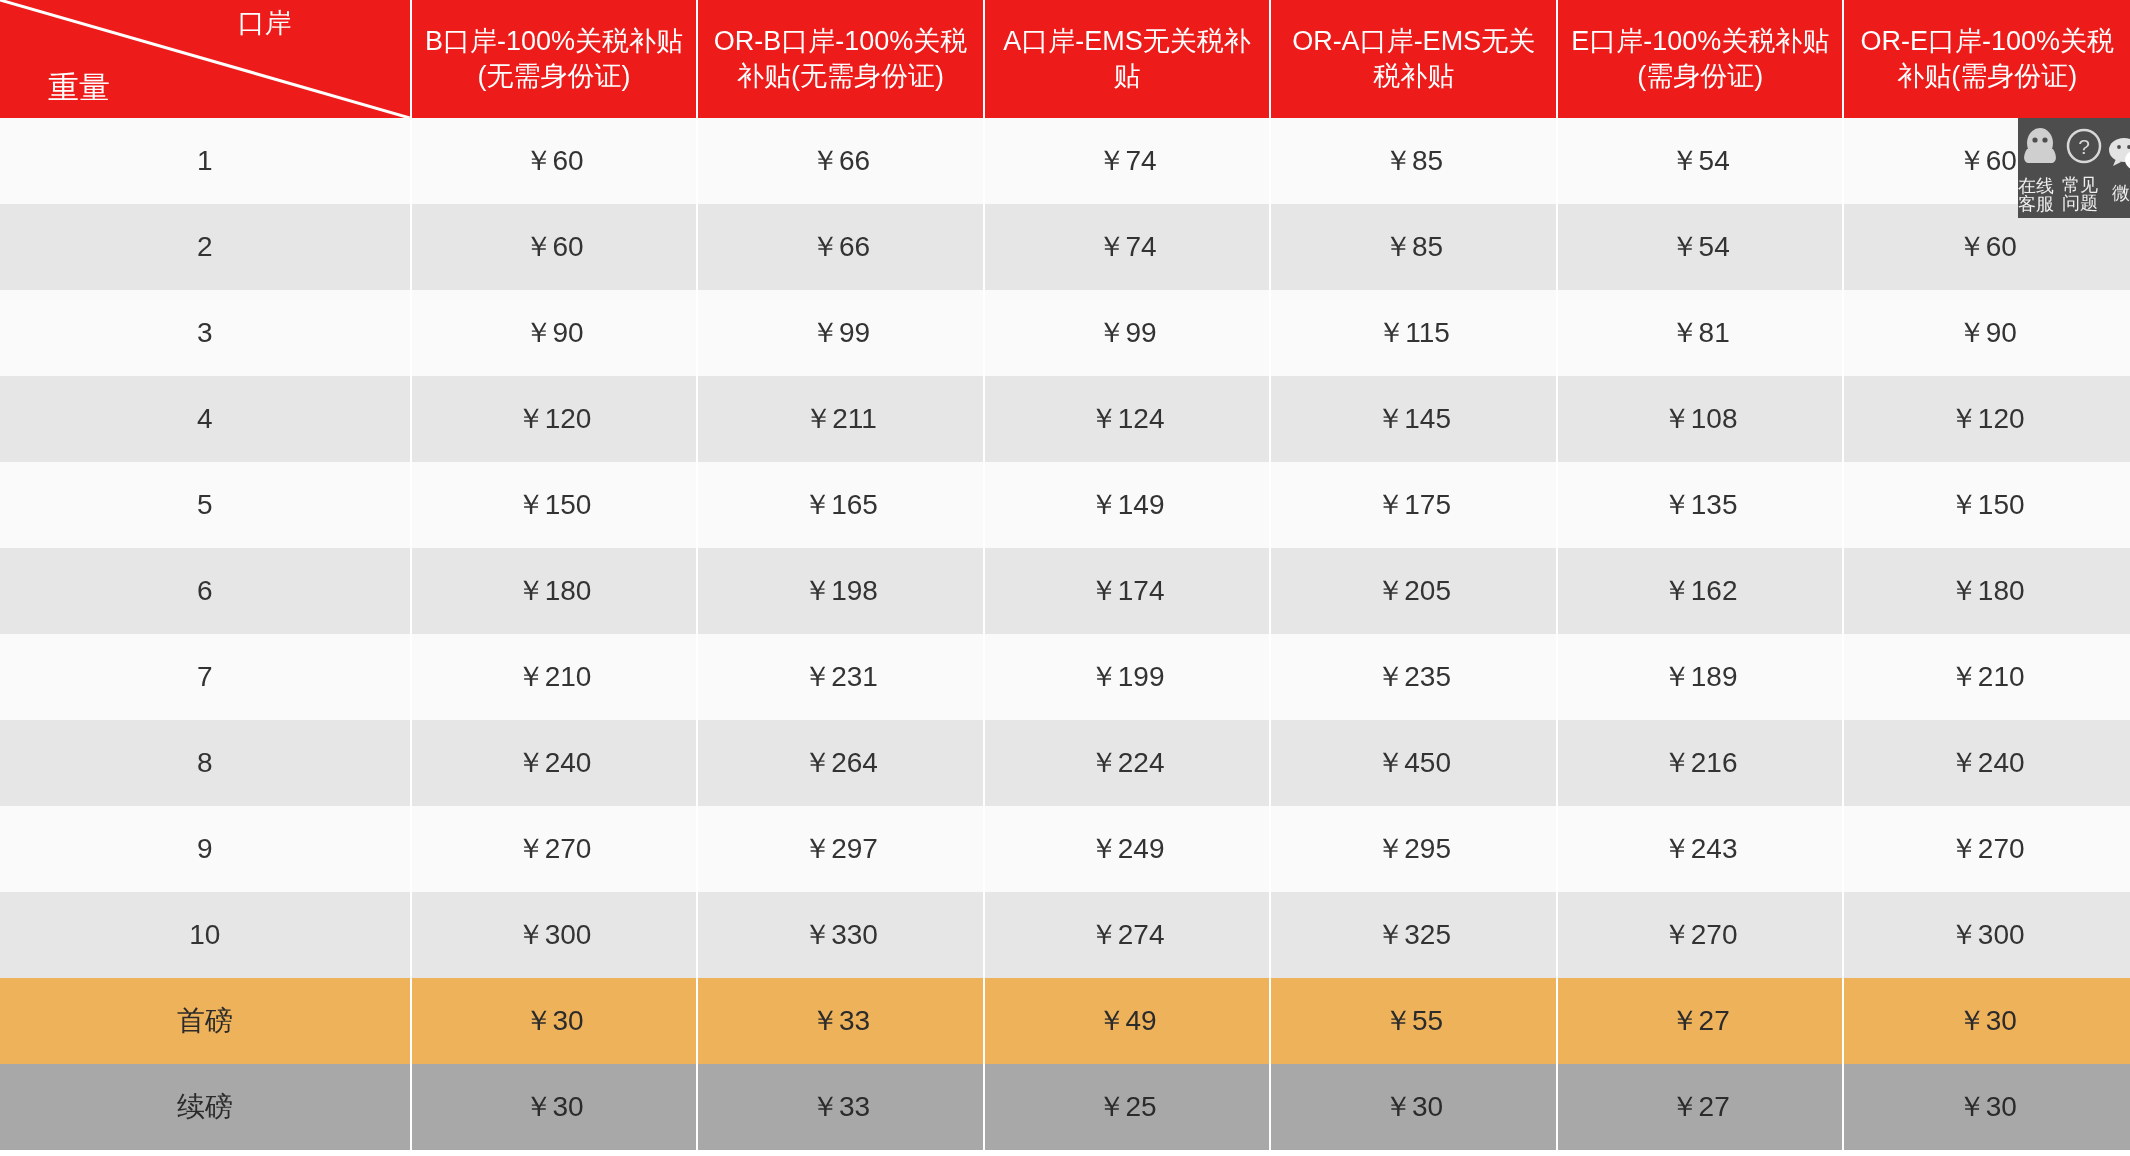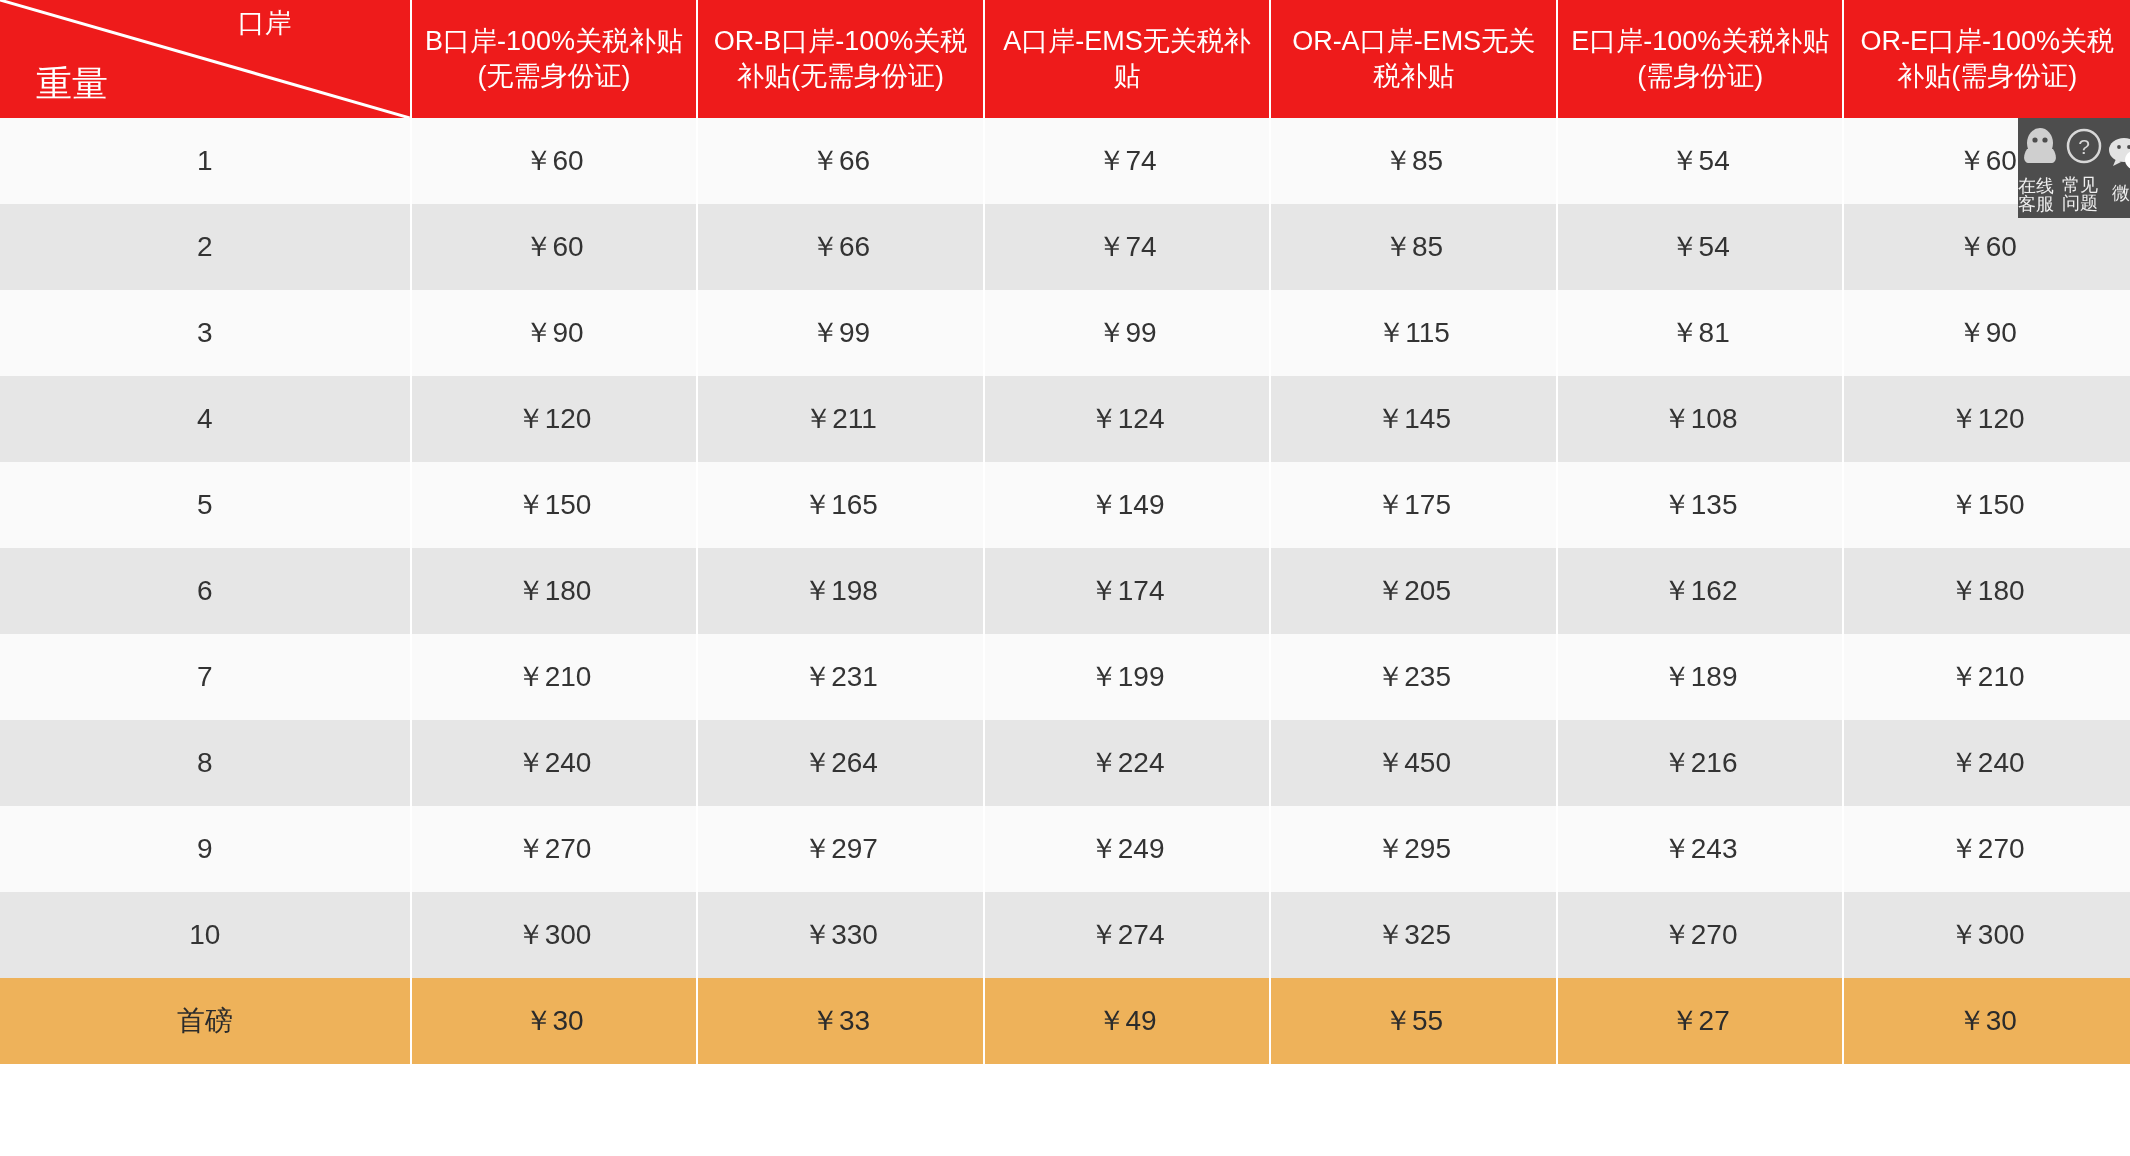--- a/index.html
+++ b/index.html
@@ -51,22 +51,22 @@
   th.corner .lbl-port {
     position: absolute;
     top: 6px;
     right: 118px;
     font-size: 27px;
     color: #ffffff;
   }
   th.corner .lbl-weight {
     position: absolute;
     bottom: 10px;
-    left: 36px;
-    font-size: 36px;
+    left: 48px;
+    font-size: 31px;
     color: #ffffff;
   }
 
   tbody td {
     font-size: 28px;
     color: #333333;
     text-align: center;
     height: 86px;
     padding: 6px 8px;
     border-right: 2px solid #ffffff;
@@ -233,20 +233,29 @@
         </tr>
         <tr class="first-weight">
           <td>首磅</td>
           <td>￥30</td>
           <td>￥33</td>
           <td>￥49</td>
           <td>￥55</td>
           <td>￥27</td>
           <td>￥30</td>
         </tr>
+        <tr class="add-weight">
+          <td>续磅</td>
+          <td>￥30</td>
+          <td>￥33</td>
+          <td>￥25</td>
+          <td>￥30</td>
+          <td>￥27</td>
+          <td>￥30</td>
+        </tr>
       </tbody>
   </table>
 
   <div id="side-rail">
 
     <div class="rail-item">
       <span class="rail-icon">
         <svg width="44" height="46" viewBox="0 0 44 46">
           <ellipse cx="22" cy="20" rx="13" ry="15" fill="#cfcfcf"></ellipse>
           <path d="M9 26 C4 34 6 40 11 40 L33 40 C38 40 40 34 35 26 Z" fill="#cfcfcf"></path>

